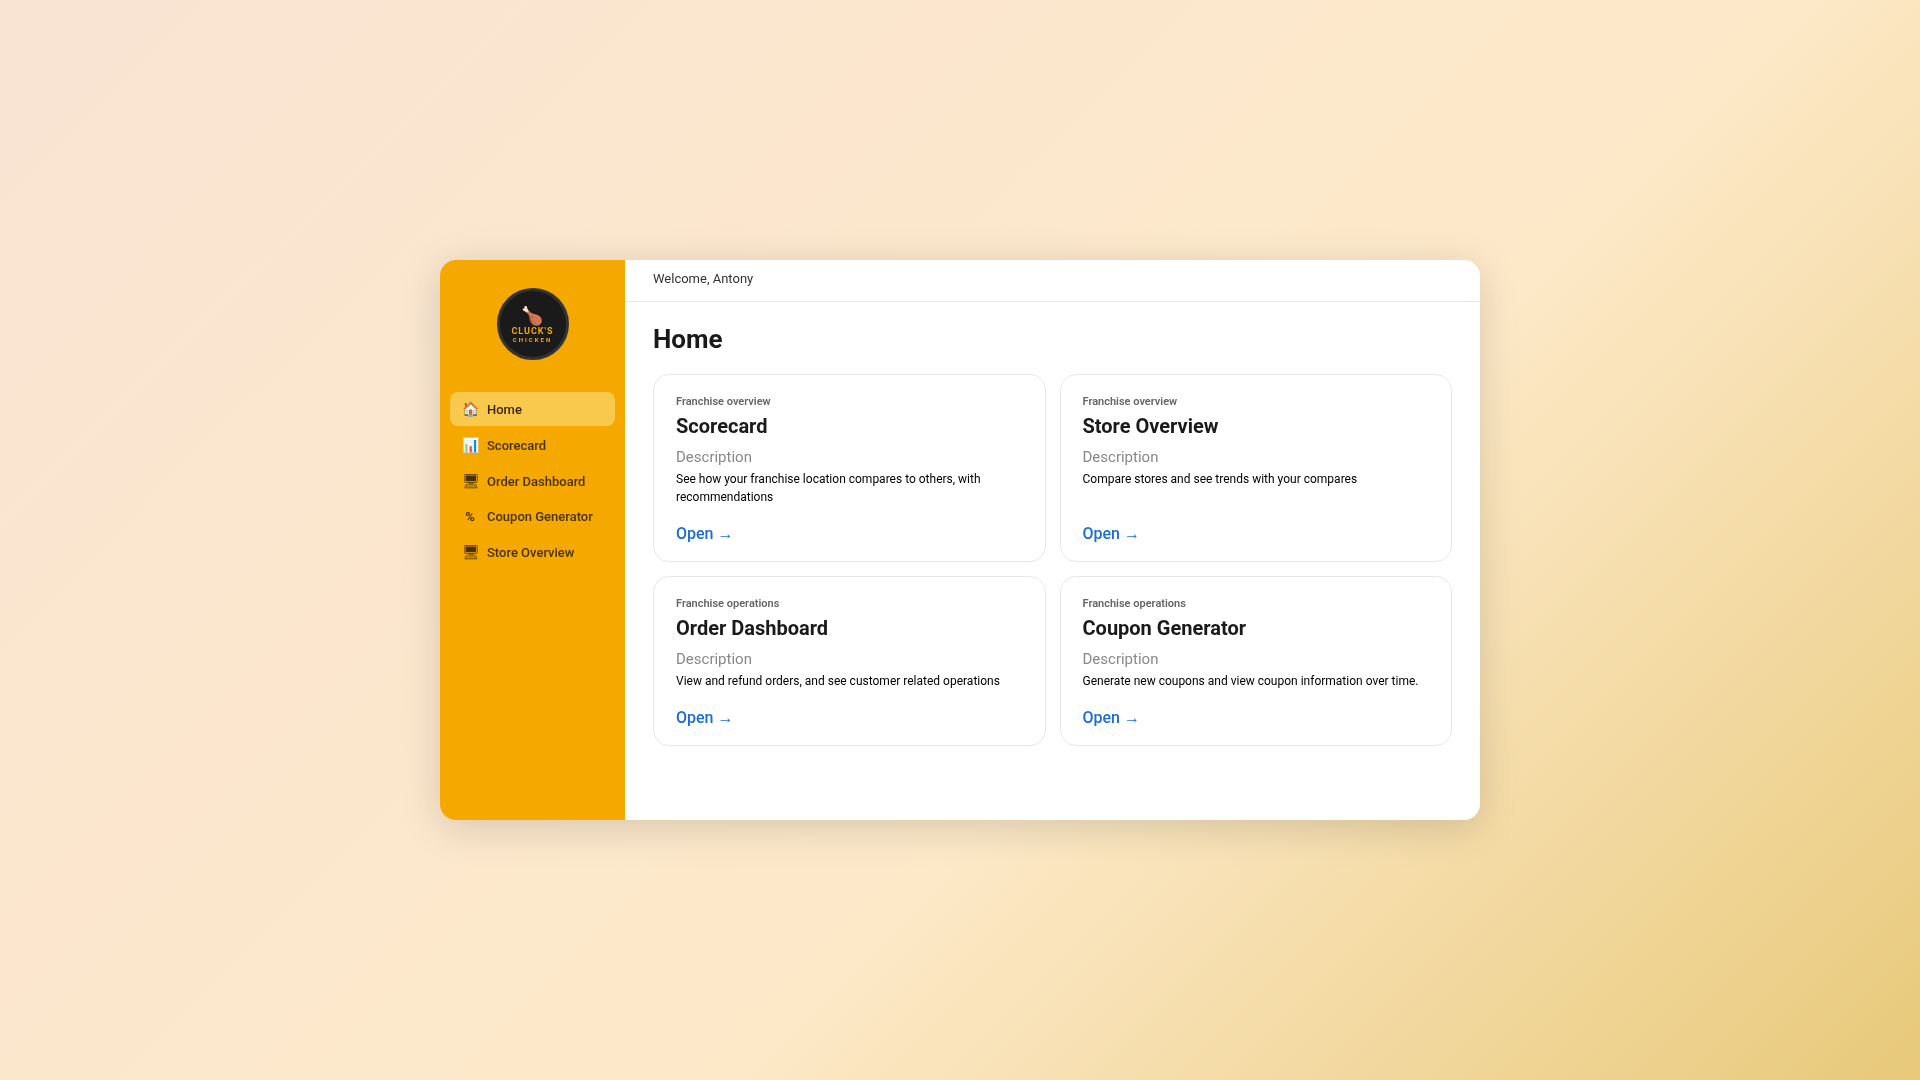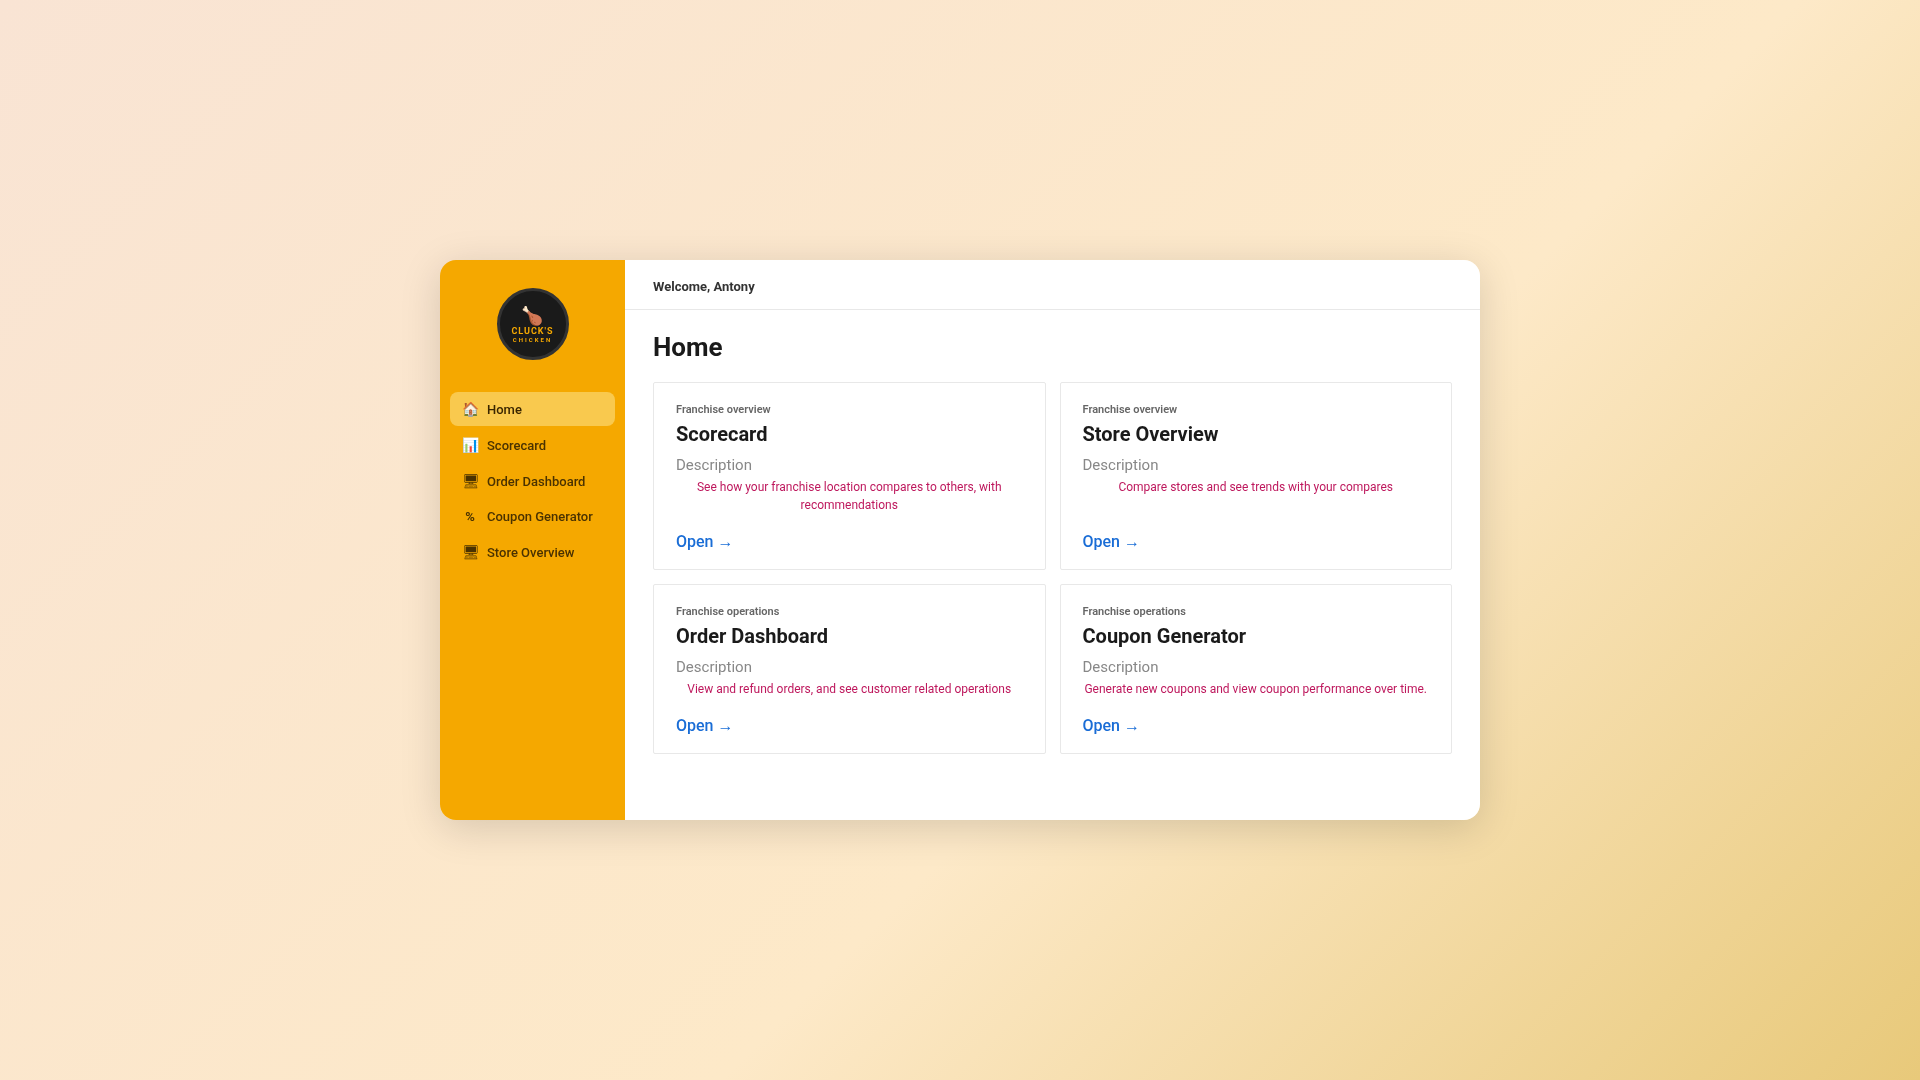--- a/index.html
+++ b/index.html
@@ -108,23 +108,22 @@
 
     
     .main-content {
       flex: 1;
       background: #ffffff;
       display: flex;
       flex-direction: column;
     }
 
     .top-bar {
-      padding: 16px 28px 14px;
+      padding: 8px 28px 14px;
       border-bottom: 1px solid #e8e8e8;
-      font-weight: bold;
     }
 
     .welcome-text {
       font-size: 13px;
       color: #333;
     }
 
     .content-area {
       padding: 22px 28px;
       flex: 1;
@@ -138,21 +137,21 @@
     }
 
     .cards-grid {
       display: grid;
       grid-template-columns: 1fr 1fr;
       gap: 14px;
     }
 
     .card {
       border: 1px solid #e8e8e8;
-      border-radius: 2px;
+      border-radius: 16px;
       padding: 20px 22px 18px;
       display: flex;
       flex-direction: column;
       cursor: pointer;
     }
 
     .card-category {
       font-size: 11px;
       font-weight: 600;
       color: #666;
@@ -169,24 +168,23 @@
 
     .card-desc-label {
       font-size: 15px;
       font-weight: 400;
       color: #888;
       margin-bottom: 4px;
     }
 
     .card-desc-text {
       font-size: 12px;
-      color: #be185d;
+      color: #000000;
       line-height: 1.5;
       flex: 1;
-      text-align: center;
     }
 
     .card-open-link {
       display: flex;
       align-items: center;
       gap: 5px;
       color: #1a6dd6;
       font-size: 16px;
       font-weight: 500;
       margin-top: 18px;
@@ -269,21 +267,21 @@
           <div class="card-desc-text">View and refund orders, and see customer related operations</div>
           <a class="card-open-link">
             <span>Open →</span>
           </a>
         </div>
 
         <div class="card">
           <div class="card-category">Franchise operations</div>
           <div class="card-title">Coupon Generator</div>
           <div class="card-desc-label">Description</div>
-          <div class="card-desc-text">Generate new coupons and view coupon performance over time.</div>
+          <div class="card-desc-text">Generate new coupons and view coupon information over time.</div>
           <a class="card-open-link">
             <span>Open →</span>
           </a>
         </div>
 
       </div>
     </div>
   </div>
 
 </div>

